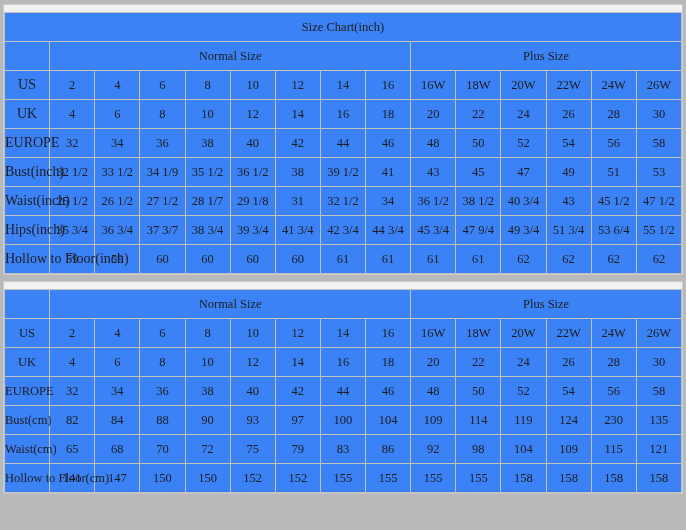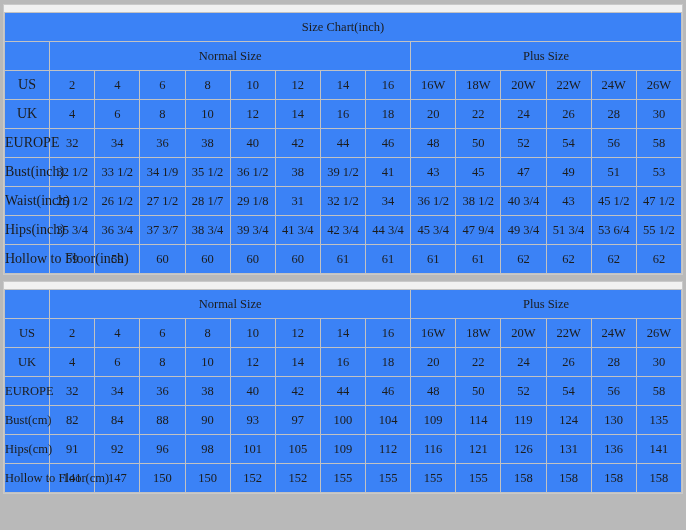--- a/index.html
+++ b/index.html
@@ -277,39 +277,39 @@
             <td class="data-cell">88</td>
             <td class="data-cell">90</td>
             <td class="data-cell">93</td>
             <td class="data-cell">97</td>
             <td class="data-cell">100</td>
             <td class="data-cell">104</td>
             <td class="data-cell">109</td>
             <td class="data-cell">114</td>
             <td class="data-cell">119</td>
             <td class="data-cell">124</td>
-            <td class="data-cell">130</td>
+            <td class="data-cell">230</td>
             <td class="data-cell">135</td>
           </tr>
           <tr>
-            <td class="label-cell">Hips(cm)</td>
-            <td class="data-cell">91</td>
+            <td class="label-cell">Waist(cm)</td>
+            <td class="data-cell">65</td>
+            <td class="data-cell">68</td>
+            <td class="data-cell">70</td>
+            <td class="data-cell">72</td>
+            <td class="data-cell">75</td>
+            <td class="data-cell">79</td>
+            <td class="data-cell">83</td>
+            <td class="data-cell">86</td>
             <td class="data-cell">92</td>
-            <td class="data-cell">96</td>
             <td class="data-cell">98</td>
-            <td class="data-cell">101</td>
-            <td class="data-cell">105</td>
+            <td class="data-cell">104</td>
             <td class="data-cell">109</td>
-            <td class="data-cell">112</td>
-            <td class="data-cell">116</td>
+            <td class="data-cell">115</td>
             <td class="data-cell">121</td>
-            <td class="data-cell">126</td>
-            <td class="data-cell">131</td>
-            <td class="data-cell">136</td>
-            <td class="data-cell">141</td>
           </tr>
           <tr>
             <td class="label-cell">Hollow to Floor(cm)</td>
             <td class="data-cell">141</td>
             <td class="data-cell">147</td>
             <td class="data-cell">150</td>
             <td class="data-cell">150</td>
             <td class="data-cell">152</td>
             <td class="data-cell">152</td>
             <td class="data-cell">155</td>

